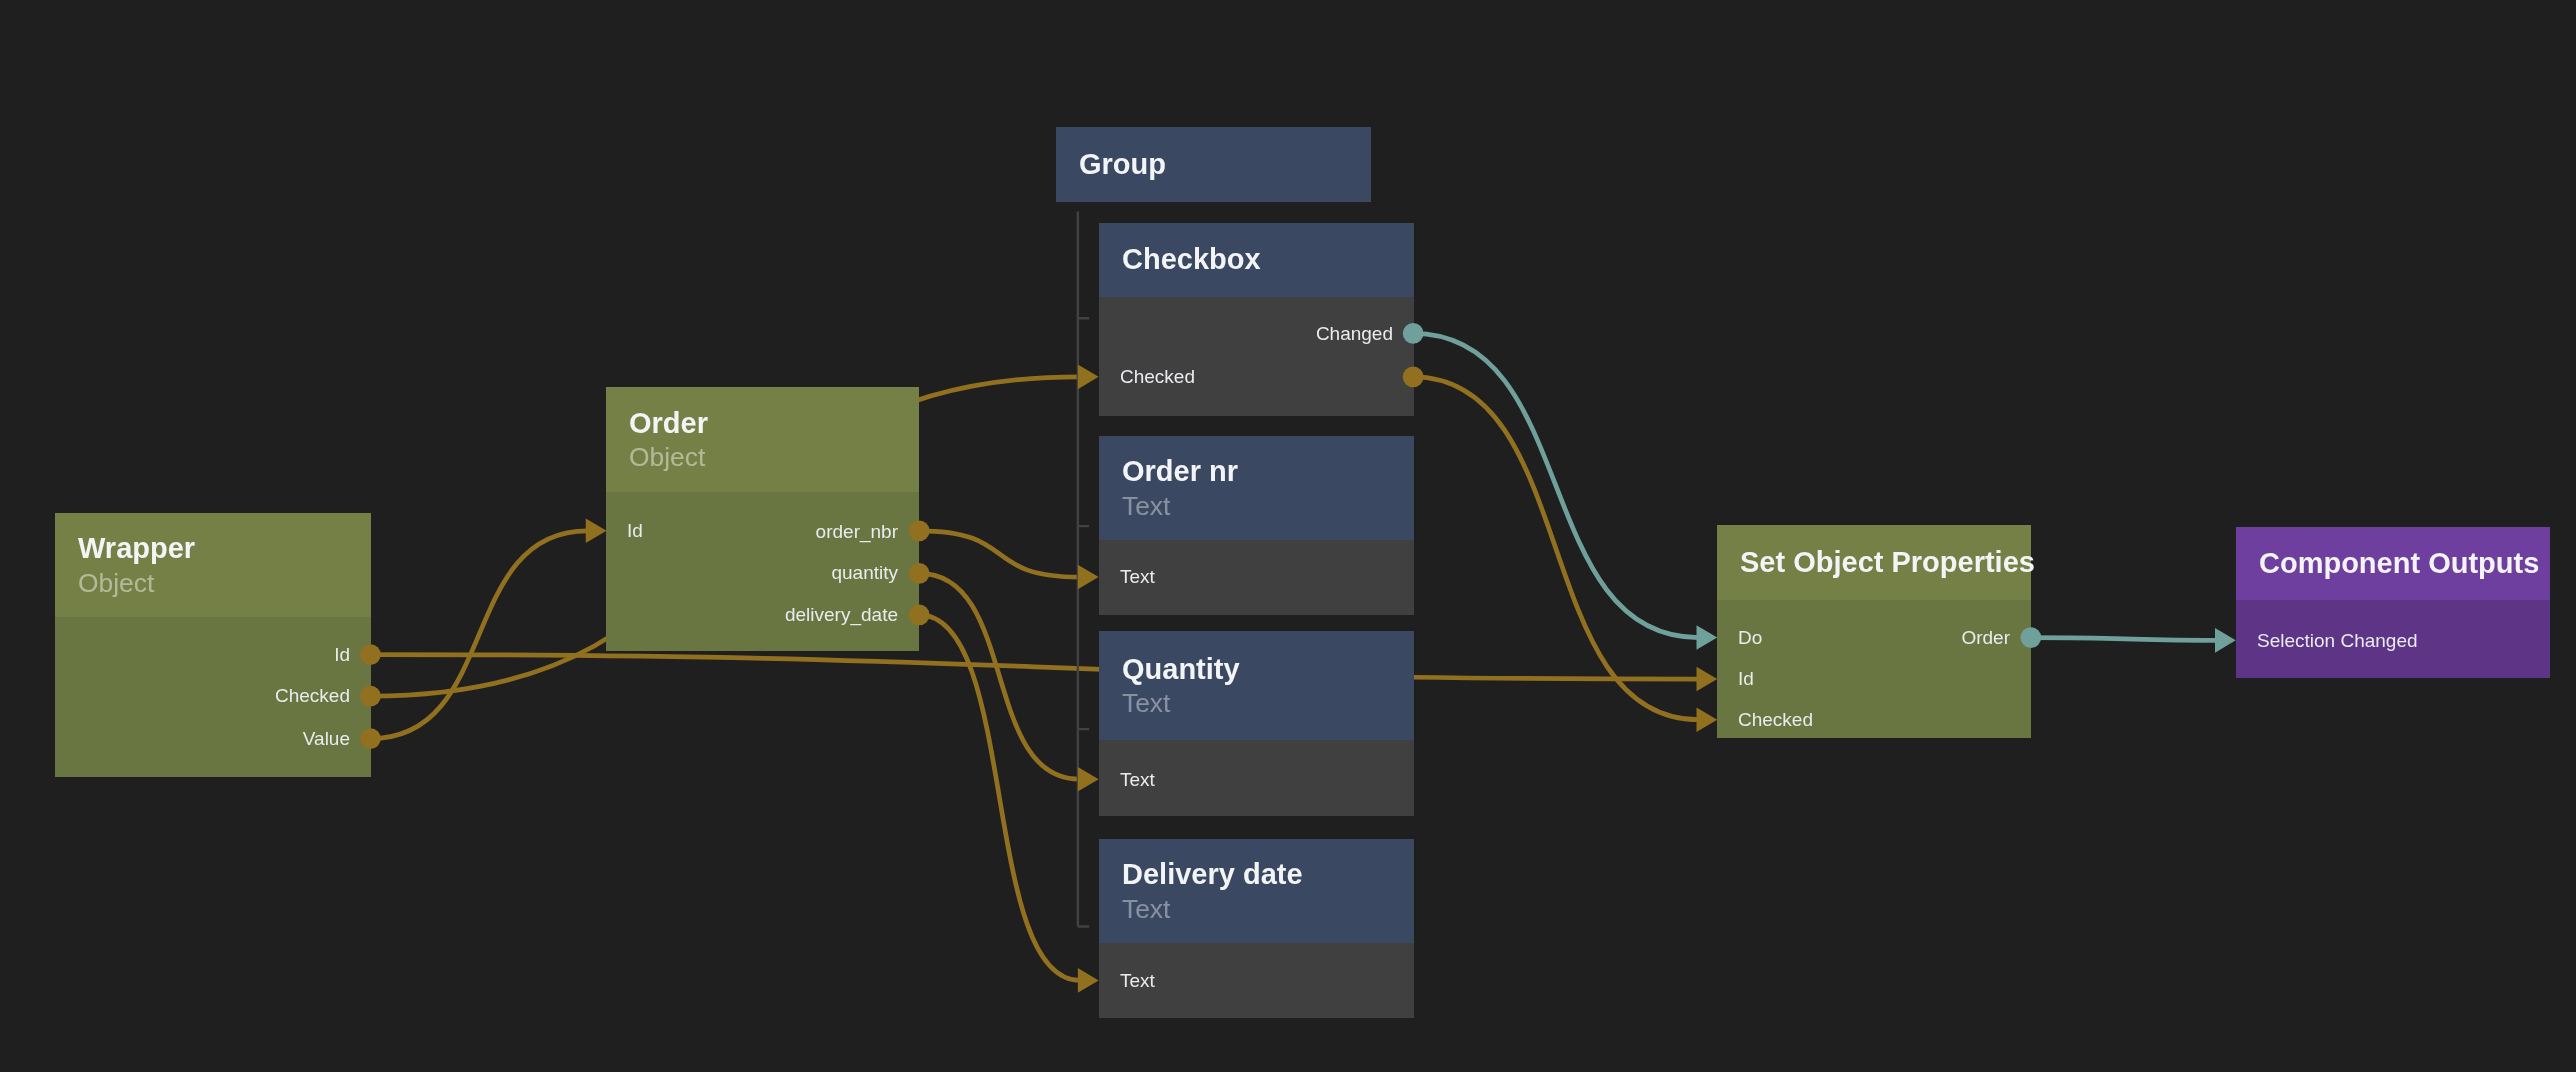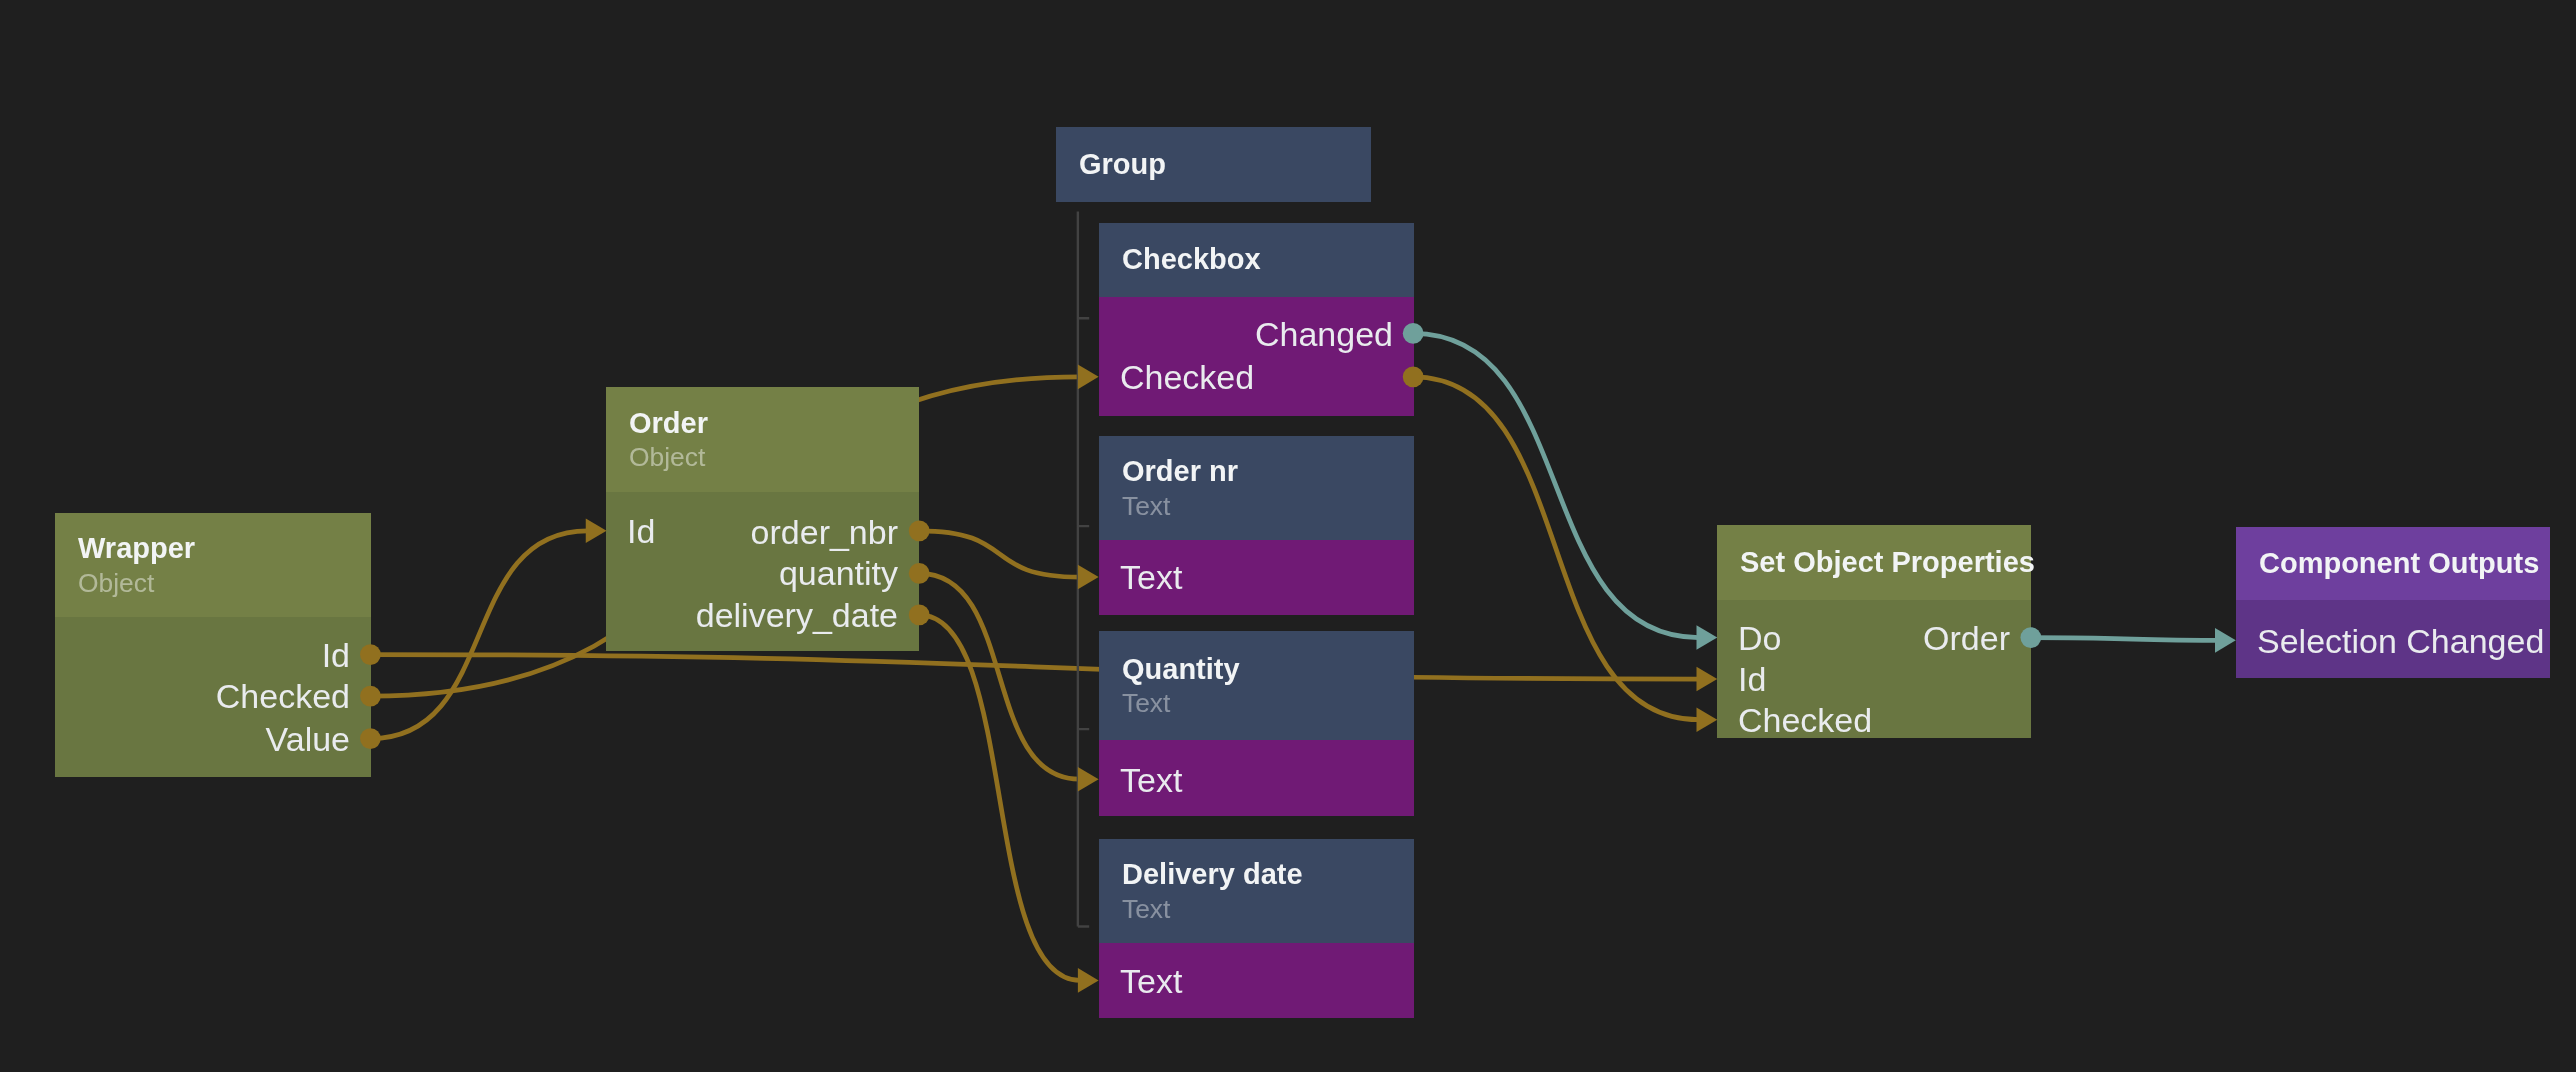--- a/index.html
+++ b/index.html
@@ -27,30 +27,30 @@
     white-space:nowrap;
   }
   .subtitle{
     color:rgba(255,255,255,0.40);font-size:26.4px;font-weight:400;line-height:1.1;
     white-space:nowrap;
   }
   .port-row{
     position:absolute;left:0;right:0;height:42px;
     display:flex;align-items:center;
     box-sizing:border-box;
-    color:#e9ebee;font-size:34px;font-weight:400;
+    color:#e9ebee;font-size:19px;font-weight:400;
     white-space:nowrap;
   }
   .port-row.in{justify-content:flex-start;padding-left:21px;}
   .port-row.out{justify-content:flex-end;padding-right:21px;}
   
   .v-olive  {background:#697641;}
   .v-olive  .node-header{background:#748046;}
   .v-olive  .subtitle{color:rgba(255,255,255,0.45);}
-  .v-blue   {background:#701a75;padding-left:24px;}
+  .v-blue   {background:#404040;padding-left:24px;}
   .v-blue   .node-header{background:#3a4862;}
   .v-purple {background:#5e3487;}
   .v-purple .node-header{background:#6e3f9e;}
 </style>
 </head>
 <body>
 
 <div id="canvas" style="width: 2576px; height: 1072px; background: rgb(31, 31, 31);">
   <svg class="layer" id="wire-layer" style="z-index:1" width="2576" height="1072" viewBox="0 0 2727 1135">
       <path d="M 392 693 C 1092 693, 1098 719, 1798 719" fill="none" stroke="#91701f" stroke-width="5"></path>

